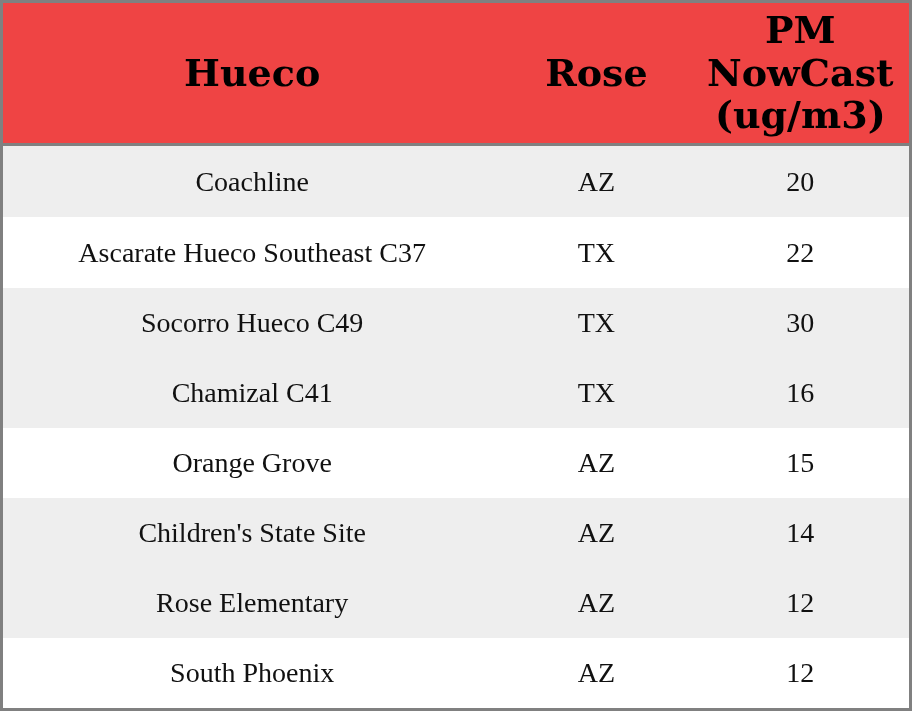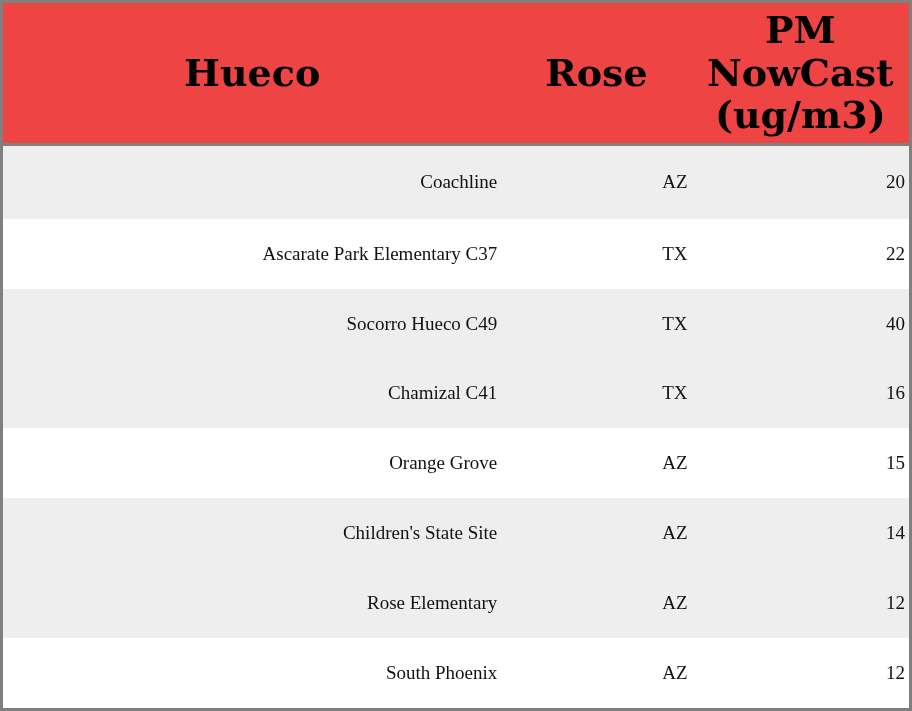--- a/index.html
+++ b/index.html
@@ -33,23 +33,23 @@
     font-size: 38px;
     color: #000000;
     text-align: center;
     vertical-align: middle;
     padding: 6px 4px;
     border-bottom: 3px solid #808080;
     line-height: 1.12;
   }
   tbody td {
     font-family: "Liberation Serif", serif;
-    font-size: 19px;
+    font-size: 28px;
     color: #111111;
-    text-align: right;
+    text-align: center;
     vertical-align: middle;
     padding: 0 4px;
     border: none;
   }
   tbody tr.odd td {
     background: #eeeeee;
   }
   tbody tr.even td {
     background: #ffffff;
   }
@@ -78,28 +78,28 @@
         </th>
       </tr>
     </thead>
     <tbody>
       <tr class="odd">
         <td>Coachline</td>
         <td>AZ</td>
         <td>20</td>
       </tr>
       <tr class="even">
-        <td>Ascarate Park Elementary C37</td>
+        <td>Ascarate Hueco Southeast C37</td>
         <td>TX</td>
         <td>22</td>
       </tr>
       <tr class="odd">
         <td>Socorro Hueco C49</td>
         <td>TX</td>
-        <td>40</td>
+        <td>30</td>
       </tr>
       <tr class="odd">
         <td>Chamizal C41</td>
         <td>TX</td>
         <td>16</td>
       </tr>
       <tr class="even">
         <td>Orange Grove</td>
         <td>AZ</td>
         <td>15</td>

